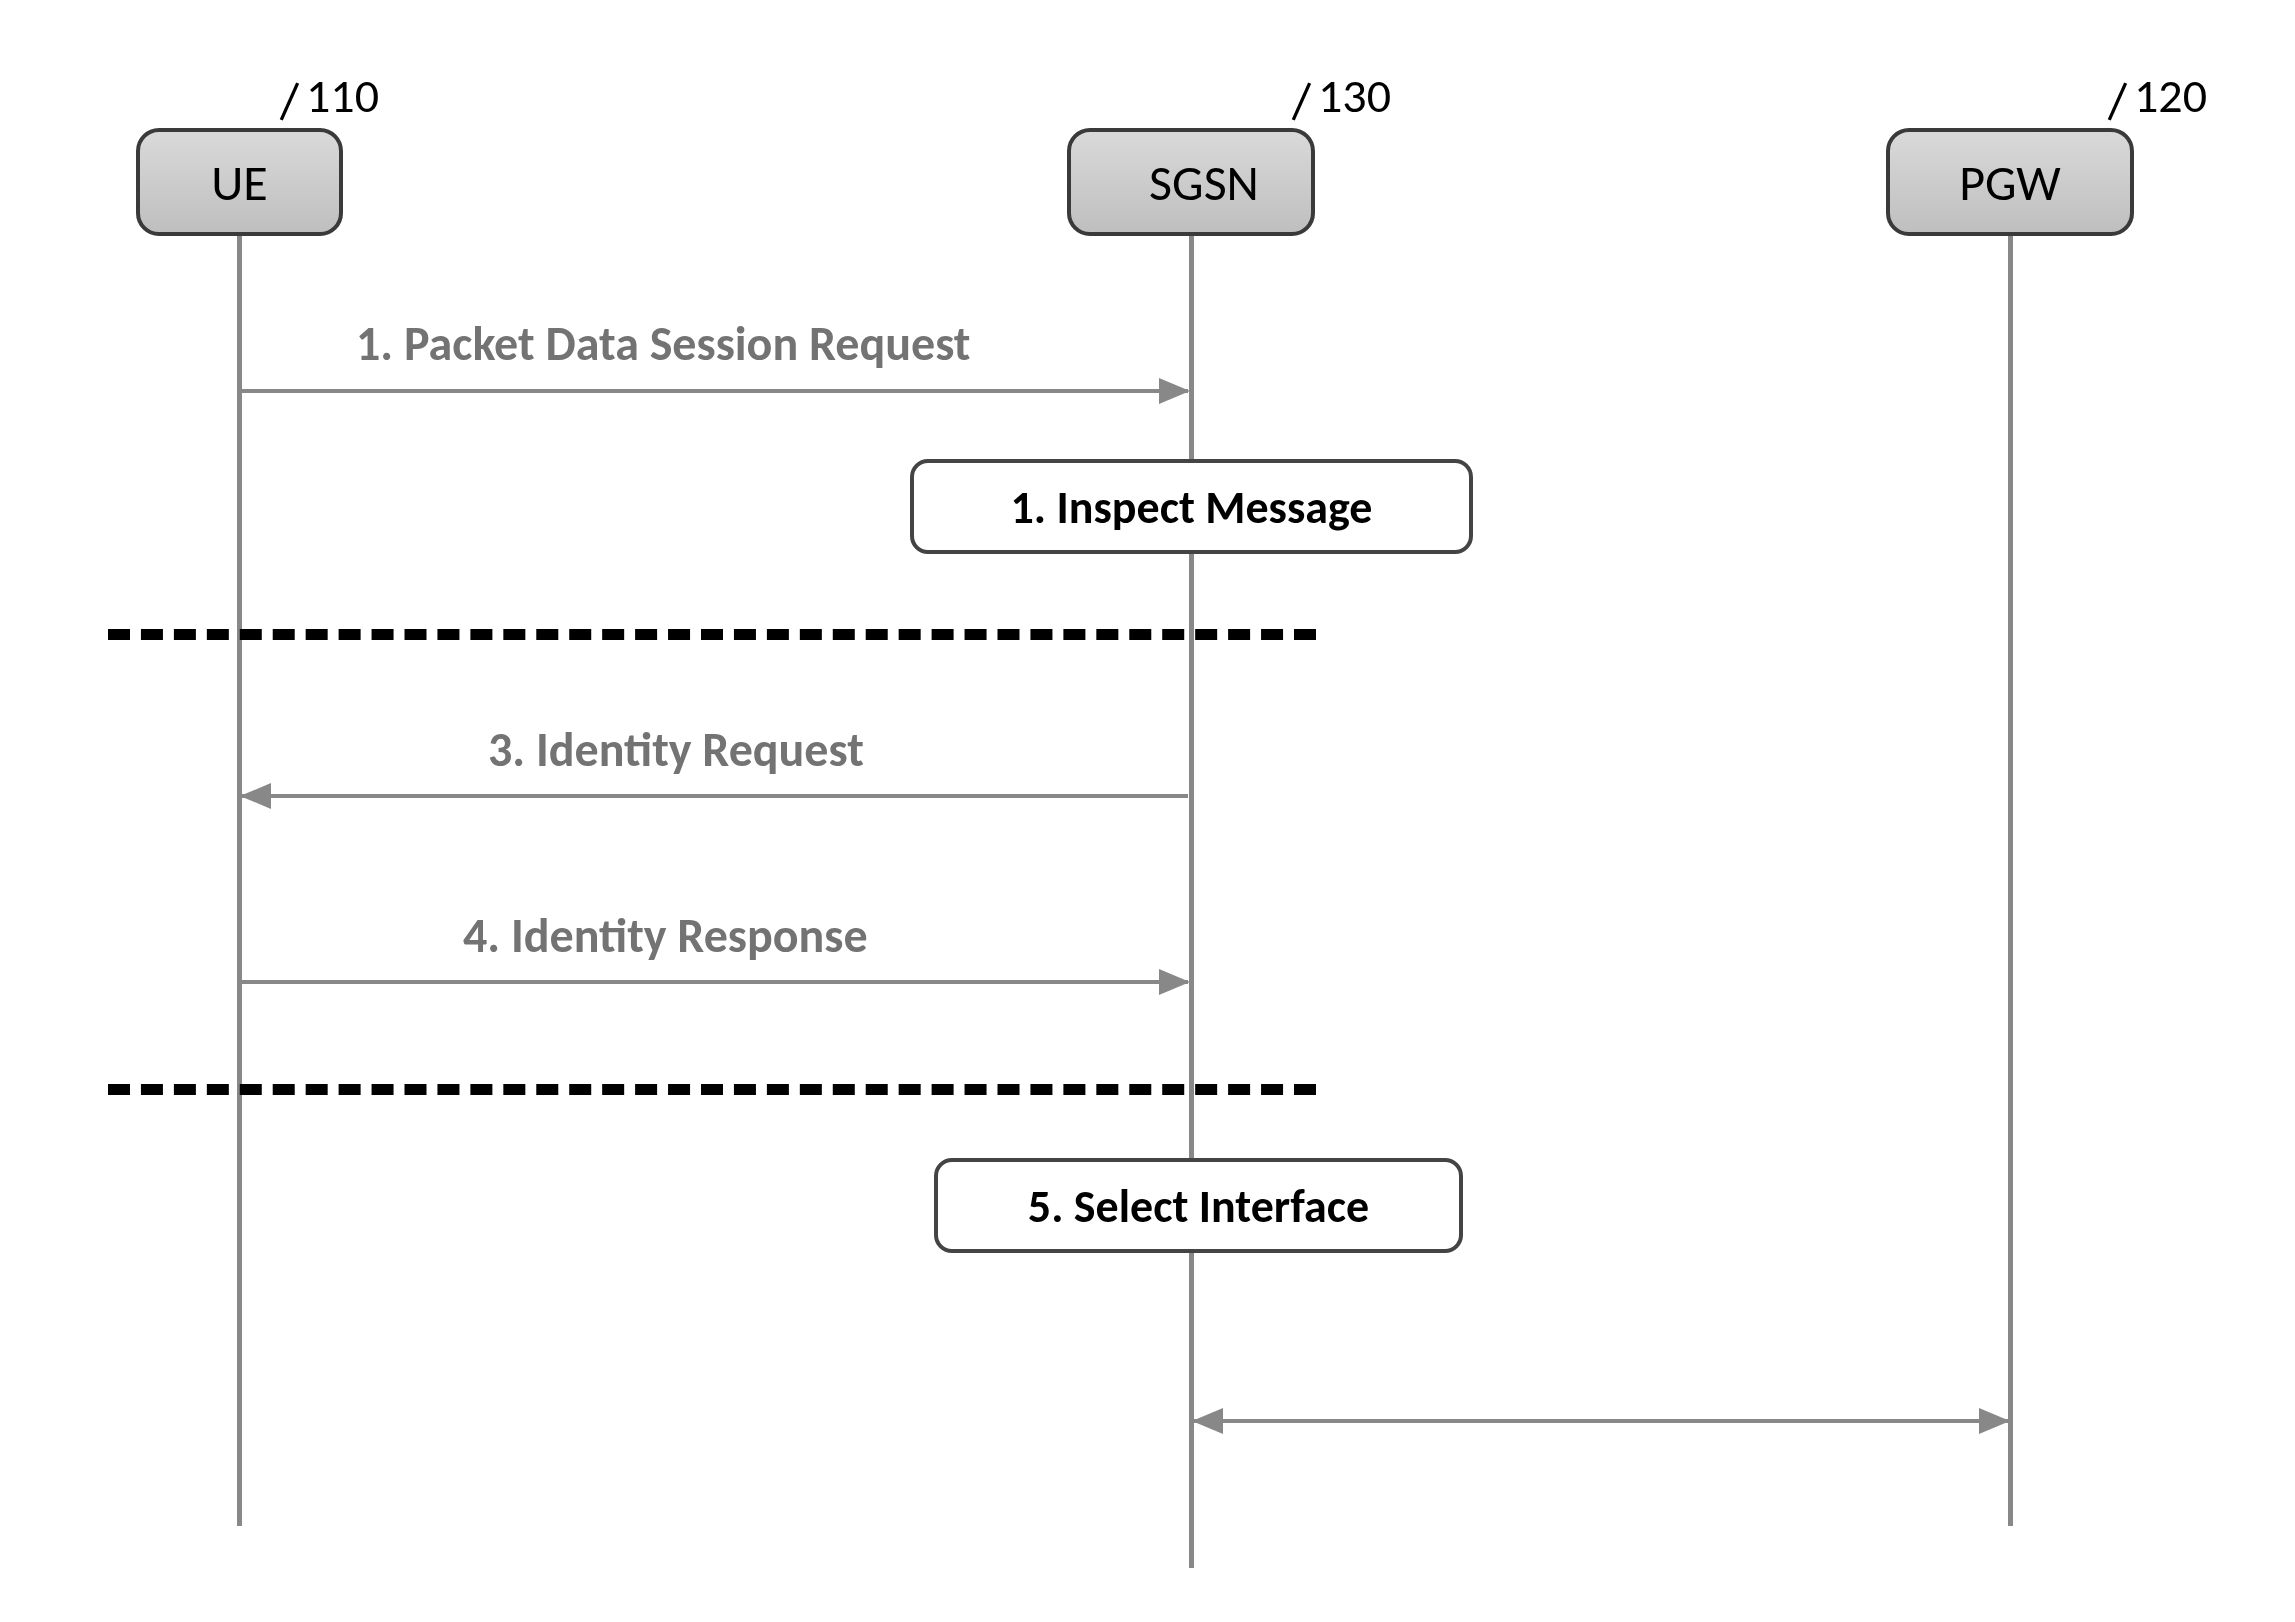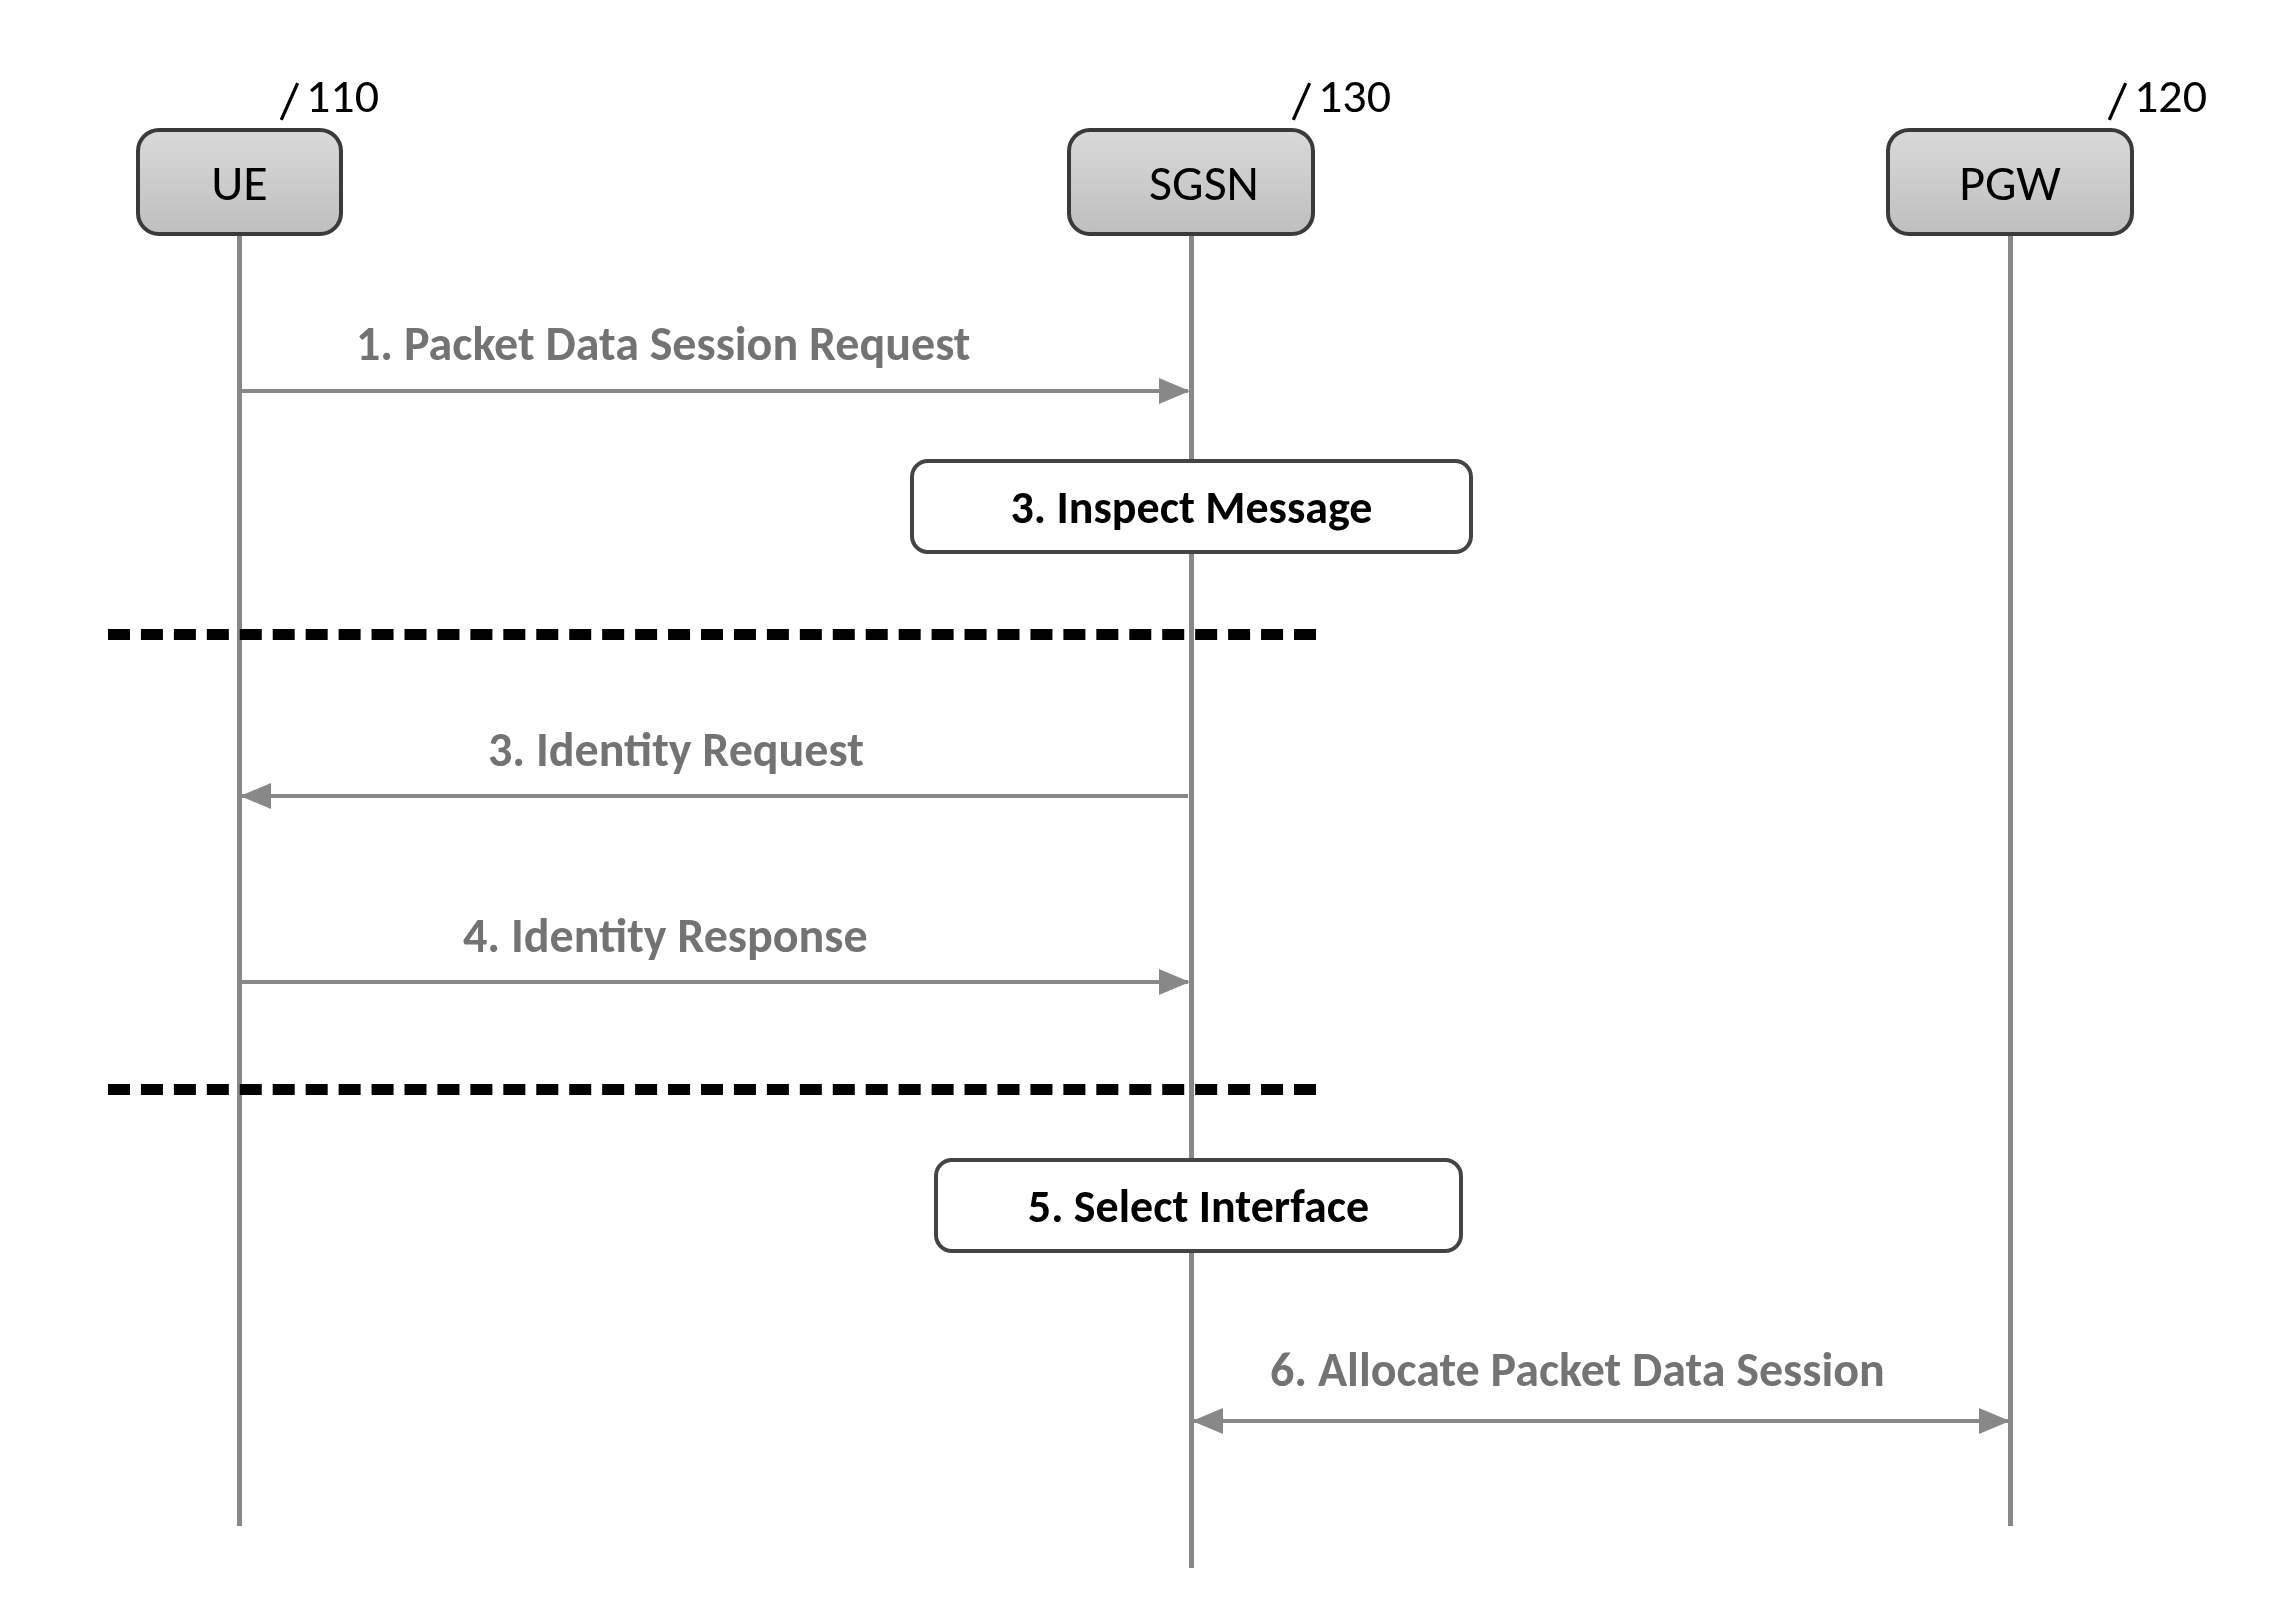--- a/index.html
+++ b/index.html
@@ -123,38 +123,37 @@
 
   <div class="lifeline" style="left:237px;  top:236px; height:1290px;"></div>
   <div class="lifeline" style="left:1189px; top:236px; height:1332px;"></div>
   <div class="lifeline" style="left:2008px; top:236px; height:1290px;"></div>
 
   <div class="msg-label" style="left:356px; top:314px;">1. Packet Data Session Request</div>
   <div class="arrow" style="left:242px; top:389px; width:946px;">
     <div class="head-r"></div>
   </div>
 
-  <div class="self-box" style="left:910px; top:459px; width:563px; height:95px;">3. Inspect Message</div>
+  <div class="self-box" style="left:910px; top:459px; width:563px; height:95px;">1. Inspect Message</div>
 
   <div class="divider" style="left:108px; top:629px; width:1208px;"></div>
 
   <div class="msg-label" style="left:488px; top:720px;">3. Identity Request</div>
   <div class="arrow" style="left:242px; top:794px; width:946px;">
     <div class="head-l"></div>
   </div>
 
   <div class="msg-label" style="left:463px; top:906px;">4. Identity Response</div>
   <div class="arrow" style="left:242px; top:980px; width:946px;">
     <div class="head-r"></div>
   </div>
 
   <div class="divider" style="left:108px; top:1084px; width:1208px;"></div>
 
   <div class="self-box" style="left:934px; top:1158px; width:529px; height:95px;">5. Select Interface</div>
 
-  <div class="msg-label" style="left:1270px; top:1340px;">6. Allocate Packet Data Session</div>
   <div class="arrow" style="left:1194px; top:1419px; width:814px;">
     <div class="head-l"></div>
     <div class="head-r"></div>
   </div>
 
 </div>
 
 
 </body></html>

